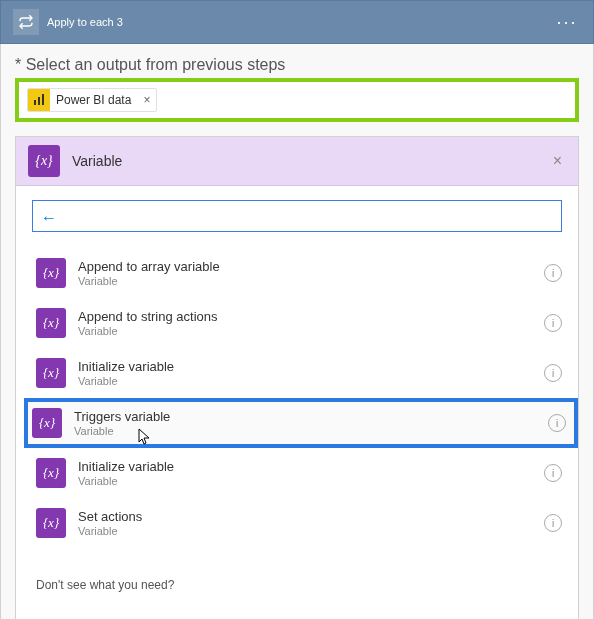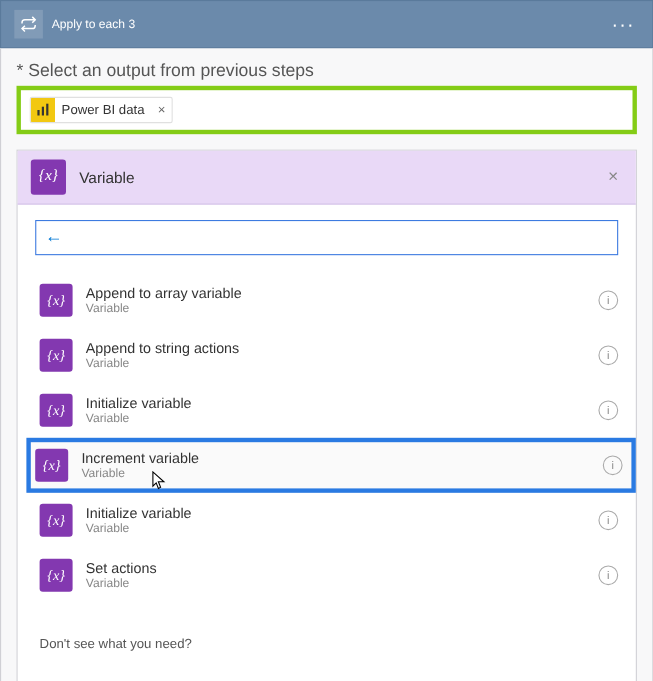--- a/index.html
+++ b/index.html
@@ -299,21 +299,21 @@
         <span class="action-text">
           <div class="action-title">Initialize variable</div>
           <div class="action-sub">Variable</div>
         </span>
         <span class="info-icon">i</span>
       </div>
 
       <div class="action-item highlighted">
         <span class="action-icon">{x}</span>
         <span class="action-text">
-          <div class="action-title">Increment variable</div>
+          <div class="action-title">Triggers variable</div>
           <div class="action-sub">Variable</div>
         </span>
         <span class="info-icon">i</span>
         <span class="cursor-pointer">
           <svg width="14" height="18" viewBox="0 0 14 18">
               <path d="M1 1 L1 14 L4 11 L6 16 L8 15 L6 10 L11 10 Z" fill="white" stroke="black" stroke-width="1"></path>
             </svg>
         </span>
       </div>
 

